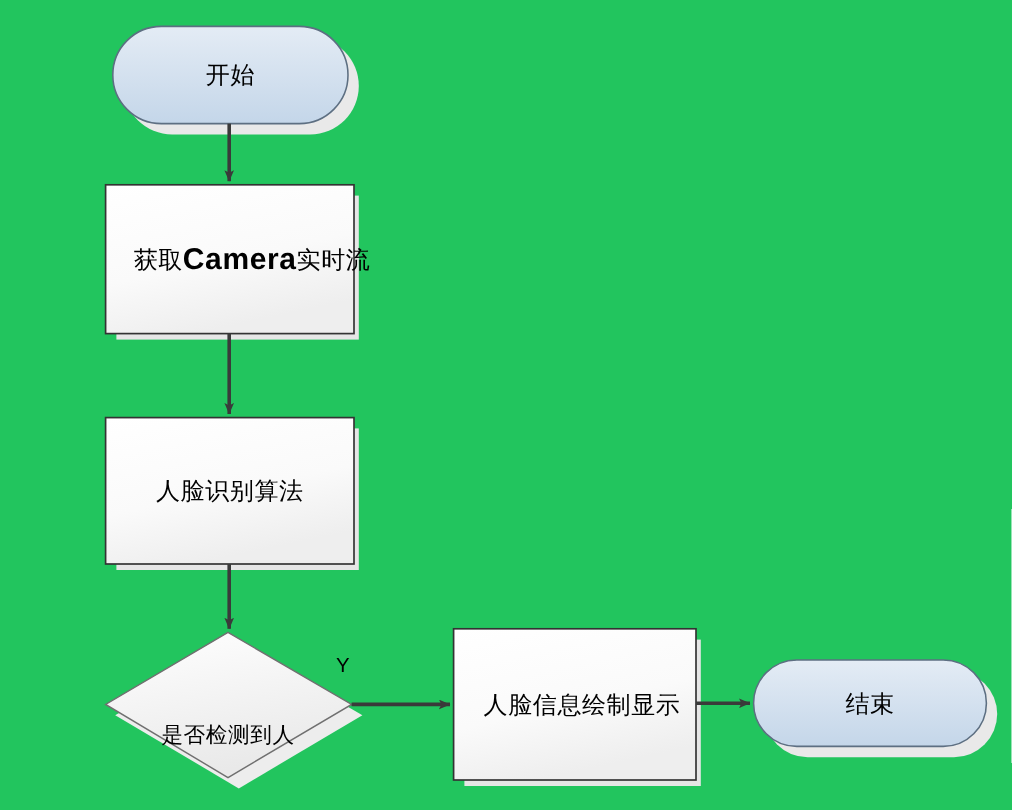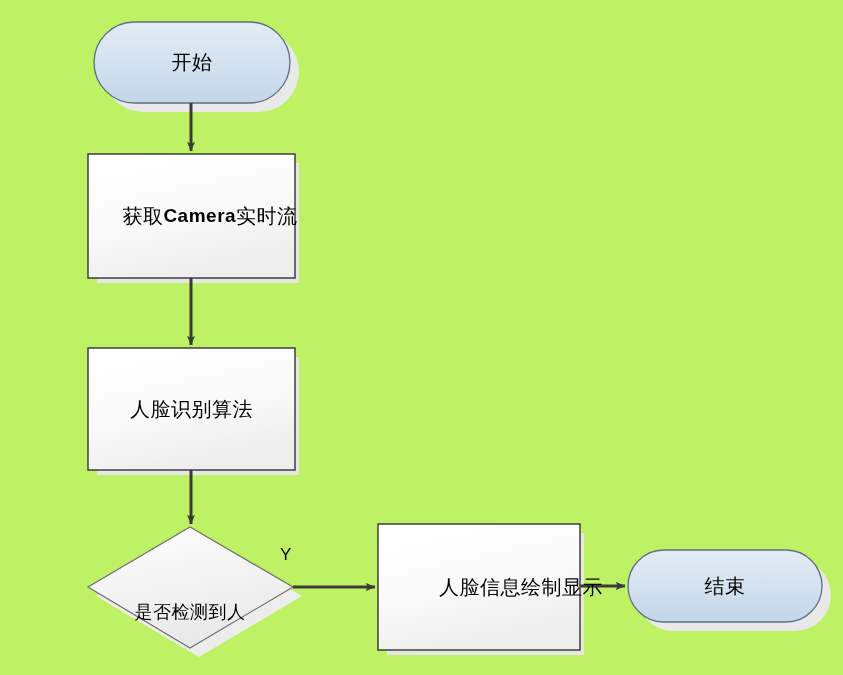--- a/index.html
+++ b/index.html
@@ -7,21 +7,21 @@
     padding: 0;
     background: #ffffff;
   }
   body {
     font-family: "Liberation Serif", "DejaVu Serif", serif;
   }
   #canvas {
     position: relative;
     width: 843px;
     height: 675px;
-    background: #bef264;
+    background: #22c55e;
     overflow: hidden;
   }
   #flow-svg {
     position: absolute;
     left: 0;
     top: 0;
     width: 843px;
     height: 675px;
   }
   .node-label {
@@ -50,21 +50,21 @@
   .edge-label {
     position: absolute;
     font-family: "Liberation Sans", "DejaVu Sans", sans-serif;
     font-size: 17px;
     color: #000000;
     pointer-events: none;
   }
   .mixed-latin {
     font-family: "Liberation Sans", "DejaVu Sans", sans-serif;
     font-weight: bold;
-    font-size: 19px;
+    font-size: 25px;
   }
 </style>
 </head>
 <body>
 
 <div id="canvas">
 
   <svg id="flow-svg" viewBox="0 0 843 675" xmlns="http://www.w3.org/2000/svg">
     <defs>
       <linearGradient id="gradTerminal" x1="0" y1="0" x2="0" y2="1">
@@ -133,19 +133,19 @@
     <span>获取</span><span class="mixed-latin">Camera</span><span>实时流</span>
   </div>
 
   <div class="node-label label-process" style="left:88px; top:348px; width:207px; height:122px;">人脸识别算法</div>
 
   <div class="node-label label-decision" style="left:70px; top:545px; width:240px; height:84px; display:block;">
     <div>是否检测到人</div>
     
   </div>
 
-  <div class="node-label label-process" style="left:392px; top:524px; width:202px; height:126px;padding-left:28px;">人脸信息绘制显示</div>
+  <div class="node-label label-process" style="left:356px; top:524px; width:202px; height:126px;padding-left:28px;">人脸信息绘制显示</div>
 
   <div class="node-label label-terminal" style="left:628px; top:550px; width:194px; height:72px;text-align:center;">结束</div>
 
   <div class="edge-label" style="left:280px; top:545px;">Y</div>
 
 </div>
 
 </body></html>

